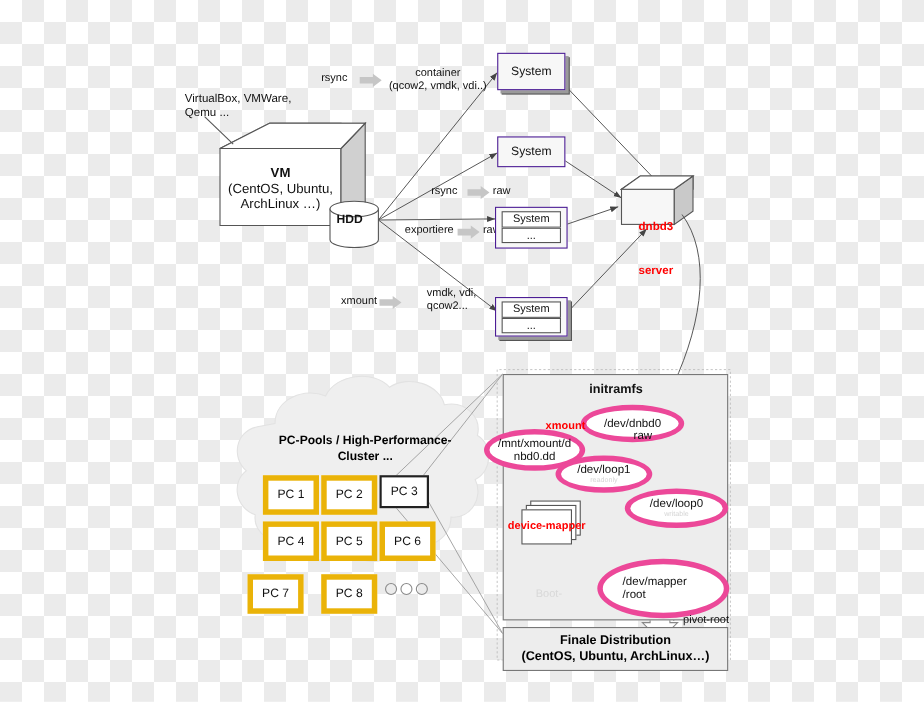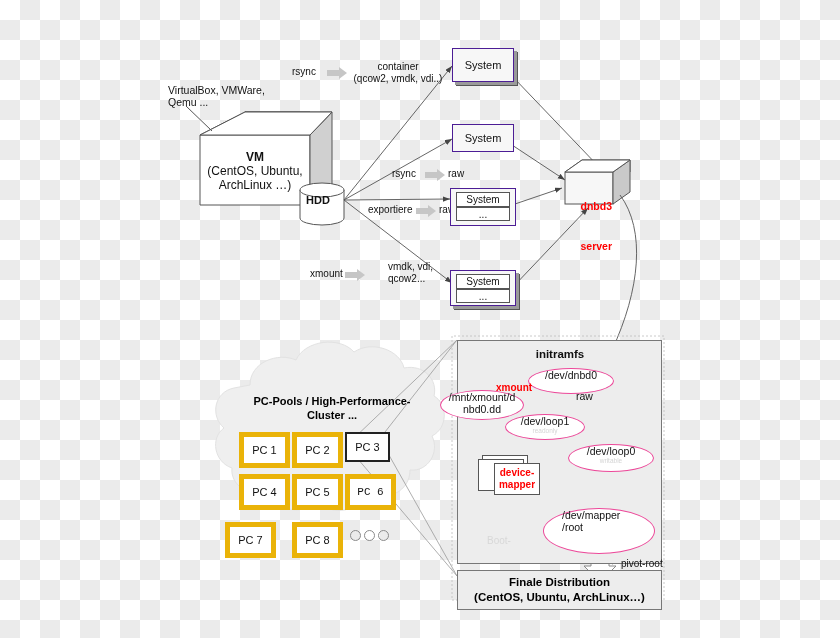--- a/index.html
+++ b/index.html
@@ -39,31 +39,31 @@
   .dot{position:absolute;width:9px;height:9px;border:1px solid #8a8a8a;border-radius:50%;}
   .panel{
     position:absolute;background:#ededed;border:1px solid #777;
   }
   .finalbox{
     position:absolute;background:#ededed;border:1px solid #777;
     display:flex;flex-direction:column;align-items:center;justify-content:center;
     font-size:11.5px;font-weight:bold;line-height:1.3;
   }
   .ell{
-    position:absolute;background:#fff;border:1px solid #ec4899;border-radius:50%;
-    display:flex;flex-direction:column;align-items:center;
+    position:absolute;background:#fff;border:5px solid #ec4899;border-radius:50%;
+    display:flex;flex-direction:column;align-items:center;justify-content:center;
     font-size:10.5px;color:#111;line-height:1.15;
   }
   .ell .sub{font-size:6.5px;color:#d5d5d5;}
   .dm-stack{position:absolute;}
   .dm-card{position:absolute;background:#fff;border:1px solid #555;}
   .dm-front{
     position:absolute;background:#fff;border:1px solid #555;
-    display:flex;flex-direction:column;align-items:center;justify-content:center;
-    font-size:10px;line-height:1.2;margin-left:20px;
+    display:flex;flex-direction:row;align-items:center;justify-content:center;
+    font-size:10px;line-height:1.2;
   }
   .cloudtxt{position:absolute;text-align:center;font-size:11px;font-weight:bold;line-height:1.3;}
 </style>
 </head>
 <body>
 
 <div id="stage">
 
   <svg id="svg-layer" viewBox="0 0 840 638">
     <defs>
@@ -236,21 +236,21 @@
   <div class="pcbox sel" style="left:345px;top:432px;width:41px;height:26px;">
     <span>PC 3</span>
     </div>
 
   <div class="pcbox" style="left:239px;top:474px;width:41px;height:26px;">
     <span>PC 4</span>
     </div>
   <div class="pcbox" style="left:292px;top:474px;width:41px;height:26px;">
     <span>PC 5</span>
     </div>
-  <div class="pcbox" style="left:345px;top:474px;width:41px;height:26px;font-family:Liberation Mono, monospace;">
+  <div class="pcbox" style="left:345px;top:474px;width:41px;height:26px;">
     <span>PC 6</span>
     </div>
 
   <div class="pcbox" style="left:225px;top:522px;width:41px;height:26px;">
     <span>PC 7</span>
     </div>
   <div class="pcbox" style="left:292px;top:522px;width:41px;height:26px;">
     <span>PC 8</span>
     </div>
 

